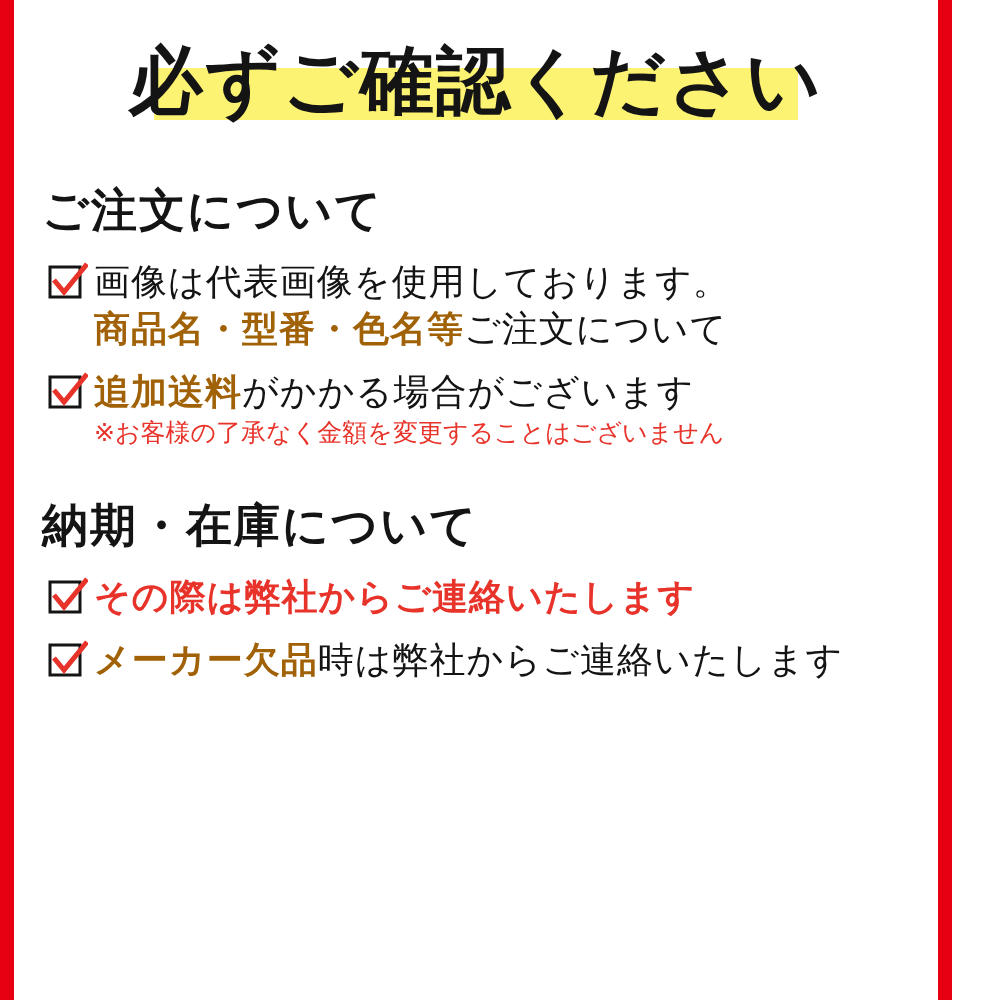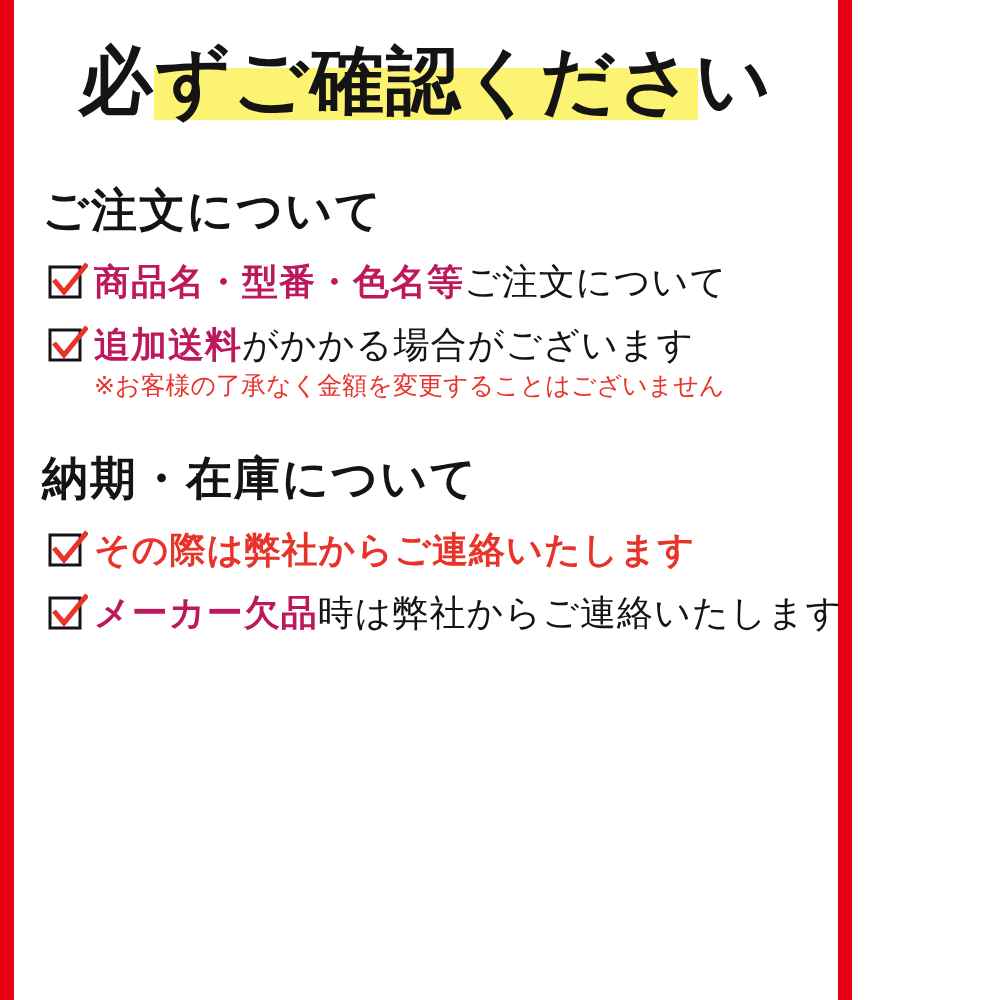--- a/index.html
+++ b/index.html
@@ -9,21 +9,21 @@
   body {
     width: 1000px;
     height: 1000px;
     background: #ffffff;
     font-family: "DejaVu Sans", "Liberation Sans", sans-serif;
     overflow: hidden;
   }
 
   .page {
     position: relative;
-    width: 852px;
+    width: 952px;
     height: 1000px;
     box-sizing: border-box;
     background: #ffffff;
   }
 
   
   .side-bar {
     position: absolute;
     top: 0;
     width: 14px;
@@ -95,21 +95,21 @@
     flex: 1 1 auto;
   }
   .line {
     font-size: 36px;
     line-height: 47px;
     letter-spacing: 1px;
     color: #141414;
     white-space: nowrap;
   }
   .line.red { color: #e8332a; font-weight: bold; }
-  .line .red { color: #be185d; font-weight: bold; }
+  .line .red { color: #a16207; font-weight: bold; }
   .line.small {
     font-size: 25px;
     line-height: 36px;
     color: #e8332a;
     letter-spacing: 0px;
   }
   .line.indent { margin-left: 2px; }
 </style>
 </head>
 <body>
@@ -127,20 +127,21 @@
     </div>
 
     <div class="section-heading first">ご注文について</div>
 
     <div class="item">
       <svg class="check-icon" viewBox="0 0 40 40">
         <rect x="2" y="5" width="30" height="30" fill="#ffffff" stroke="#141414" stroke-width="3"></rect>
         <path d="M6 18 L16 30 L39 2" fill="none" stroke="#e8332a" stroke-width="5"></path>
       </svg>
       <div class="lines">
+        <div class="line">画像は代表画像を使用しております。</div>
         <div class="line"><span class="red">商品名・型番・色名等</span><span>ご注文について</span></div>
       </div>
     </div>
 
 
     <div class="item">
       <svg class="check-icon" viewBox="0 0 40 40">
         <rect x="2" y="5" width="30" height="30" fill="#ffffff" stroke="#141414" stroke-width="3"></rect>
         <path d="M6 18 L16 30 L39 2" fill="none" stroke="#e8332a" stroke-width="5"></path>
       </svg>

